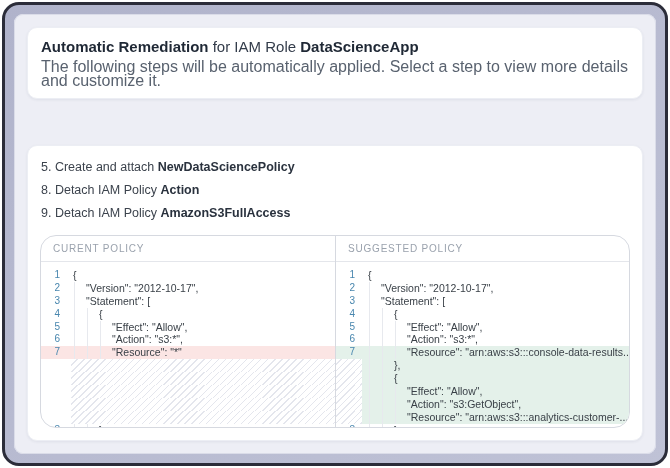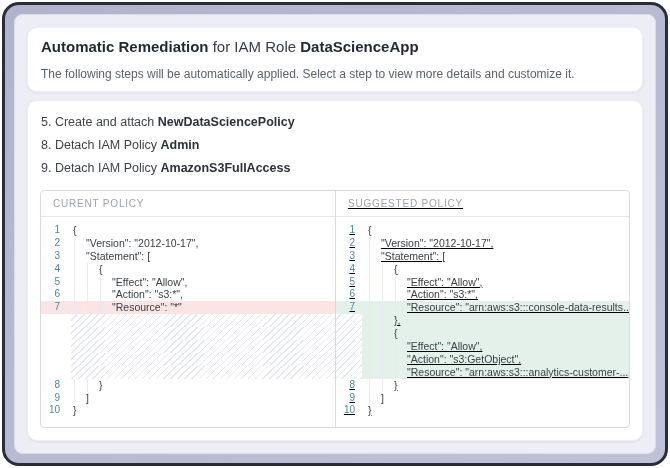--- a/index.html
+++ b/index.html
@@ -9,44 +9,45 @@
   .frame {
     position:absolute; inset:2px; border-radius:17px;
     background:linear-gradient(145deg,#b0b3cb,#bfc2d6);
     border:3px solid #2b2c39;
     padding:9px;
   }
   .screen {
     width:100%; height:100%; background:var(--screen-bg);
     border-radius:9px; padding:13px; display:flex; flex-direction:column;
     box-shadow: inset 0 0 0 1px #dadce8;
+    gap: 38px;
   }
 
   .card {
     background:#ffffff; border-radius:10px;
     border:1px solid #eceef4;
     box-shadow:0 1px 3px rgba(35,40,70,0.07);
   }
   .header-card { padding:10px 13px; flex:none; }
   .main-card { margin-top:8px; flex:1; padding:12px; display:flex; flex-direction:column; overflow:hidden; }
 
   .title { font-size:15px; line-height:18px; color:#333c4a; white-space:pre-wrap; }
   .title .b { font-weight:bold; color:#1f2835; }
-  .subtitle { margin-top:11px; font-size:12px; line-height:14px; color:#59626f; }
+  .subtitle { margin-top:4px; font-size:16px; line-height:14px; color:#59626f; }
 
   .steps { flex:none; padding:2px 1px 0; }
   .step { font-size:12.5px; line-height:14px; color:#3c434d; margin-bottom:9px; cursor:pointer; }
   .step b { color:#2a323e; }
 
   .panels {
     flex:1; margin-top:6px; display:flex;
-    border:1px solid #d6d9e0; border-radius:4px; overflow:hidden; background:#fff;
+    border:1px solid #d6d9e0; border-radius:16px; overflow:hidden; background:#fff;
   }
   .panel { flex:1 1 50%; min-width:0; display:flex; flex-direction:column; }
-  .panel + .panel { border-left:1px solid #d6d9e0;text-decoration:underline; }
+  .panel + .panel { border-left:1px solid #d6d9e0; }
   .panel header {
     flex:none; height:26px; line-height:25px; padding:0 12px;
     font-size:10px; letter-spacing:0.8px; color:#9aa2ad;
     border-bottom:1px solid #e4e6eb; white-space:nowrap; overflow:hidden;
   }
   .code { flex:1; padding:7px 0 5px; overflow:hidden; }
 
   .row { display:flex; height:12.9px; line-height:12.9px; }
   .gutter {
     flex:none; width:26px; padding-right:7px; text-align:right;
@@ -75,21 +76,21 @@
   <div class="screen">
 
     <div class="card header-card">
       <div class="title"><span class="b">Automatic Remediation</span><span> for IAM Role </span><span class="b">DataScienceApp</span></div>
       <div class="subtitle">The following steps will be automatically applied. Select a step to view more details and customize it.</div>
     </div>
 
     <div class="card main-card">
       <div class="steps" id="steps">
           <div class="step"><span>5. Create and attach </span><b>NewDataSciencePolicy</b></div>
-          <div class="step"><span>8. Detach IAM Policy </span><b>Admin</b></div>
+          <div class="step"><span>8. Detach IAM Policy </span><b>Action</b></div>
           <div class="step"><span>9. Detach IAM Policy </span><b>AmazonS3FullAccess</b></div>
         </div>
 
       <div class="panels">
         <section class="panel">
           <header>CURENT POLICY</header>
           <div class="code" id="code0">
               <div class="row normal">
                 <span class="gutter">1</span>
                 <span class="text" style="padding-left: 6px;">{</span>

